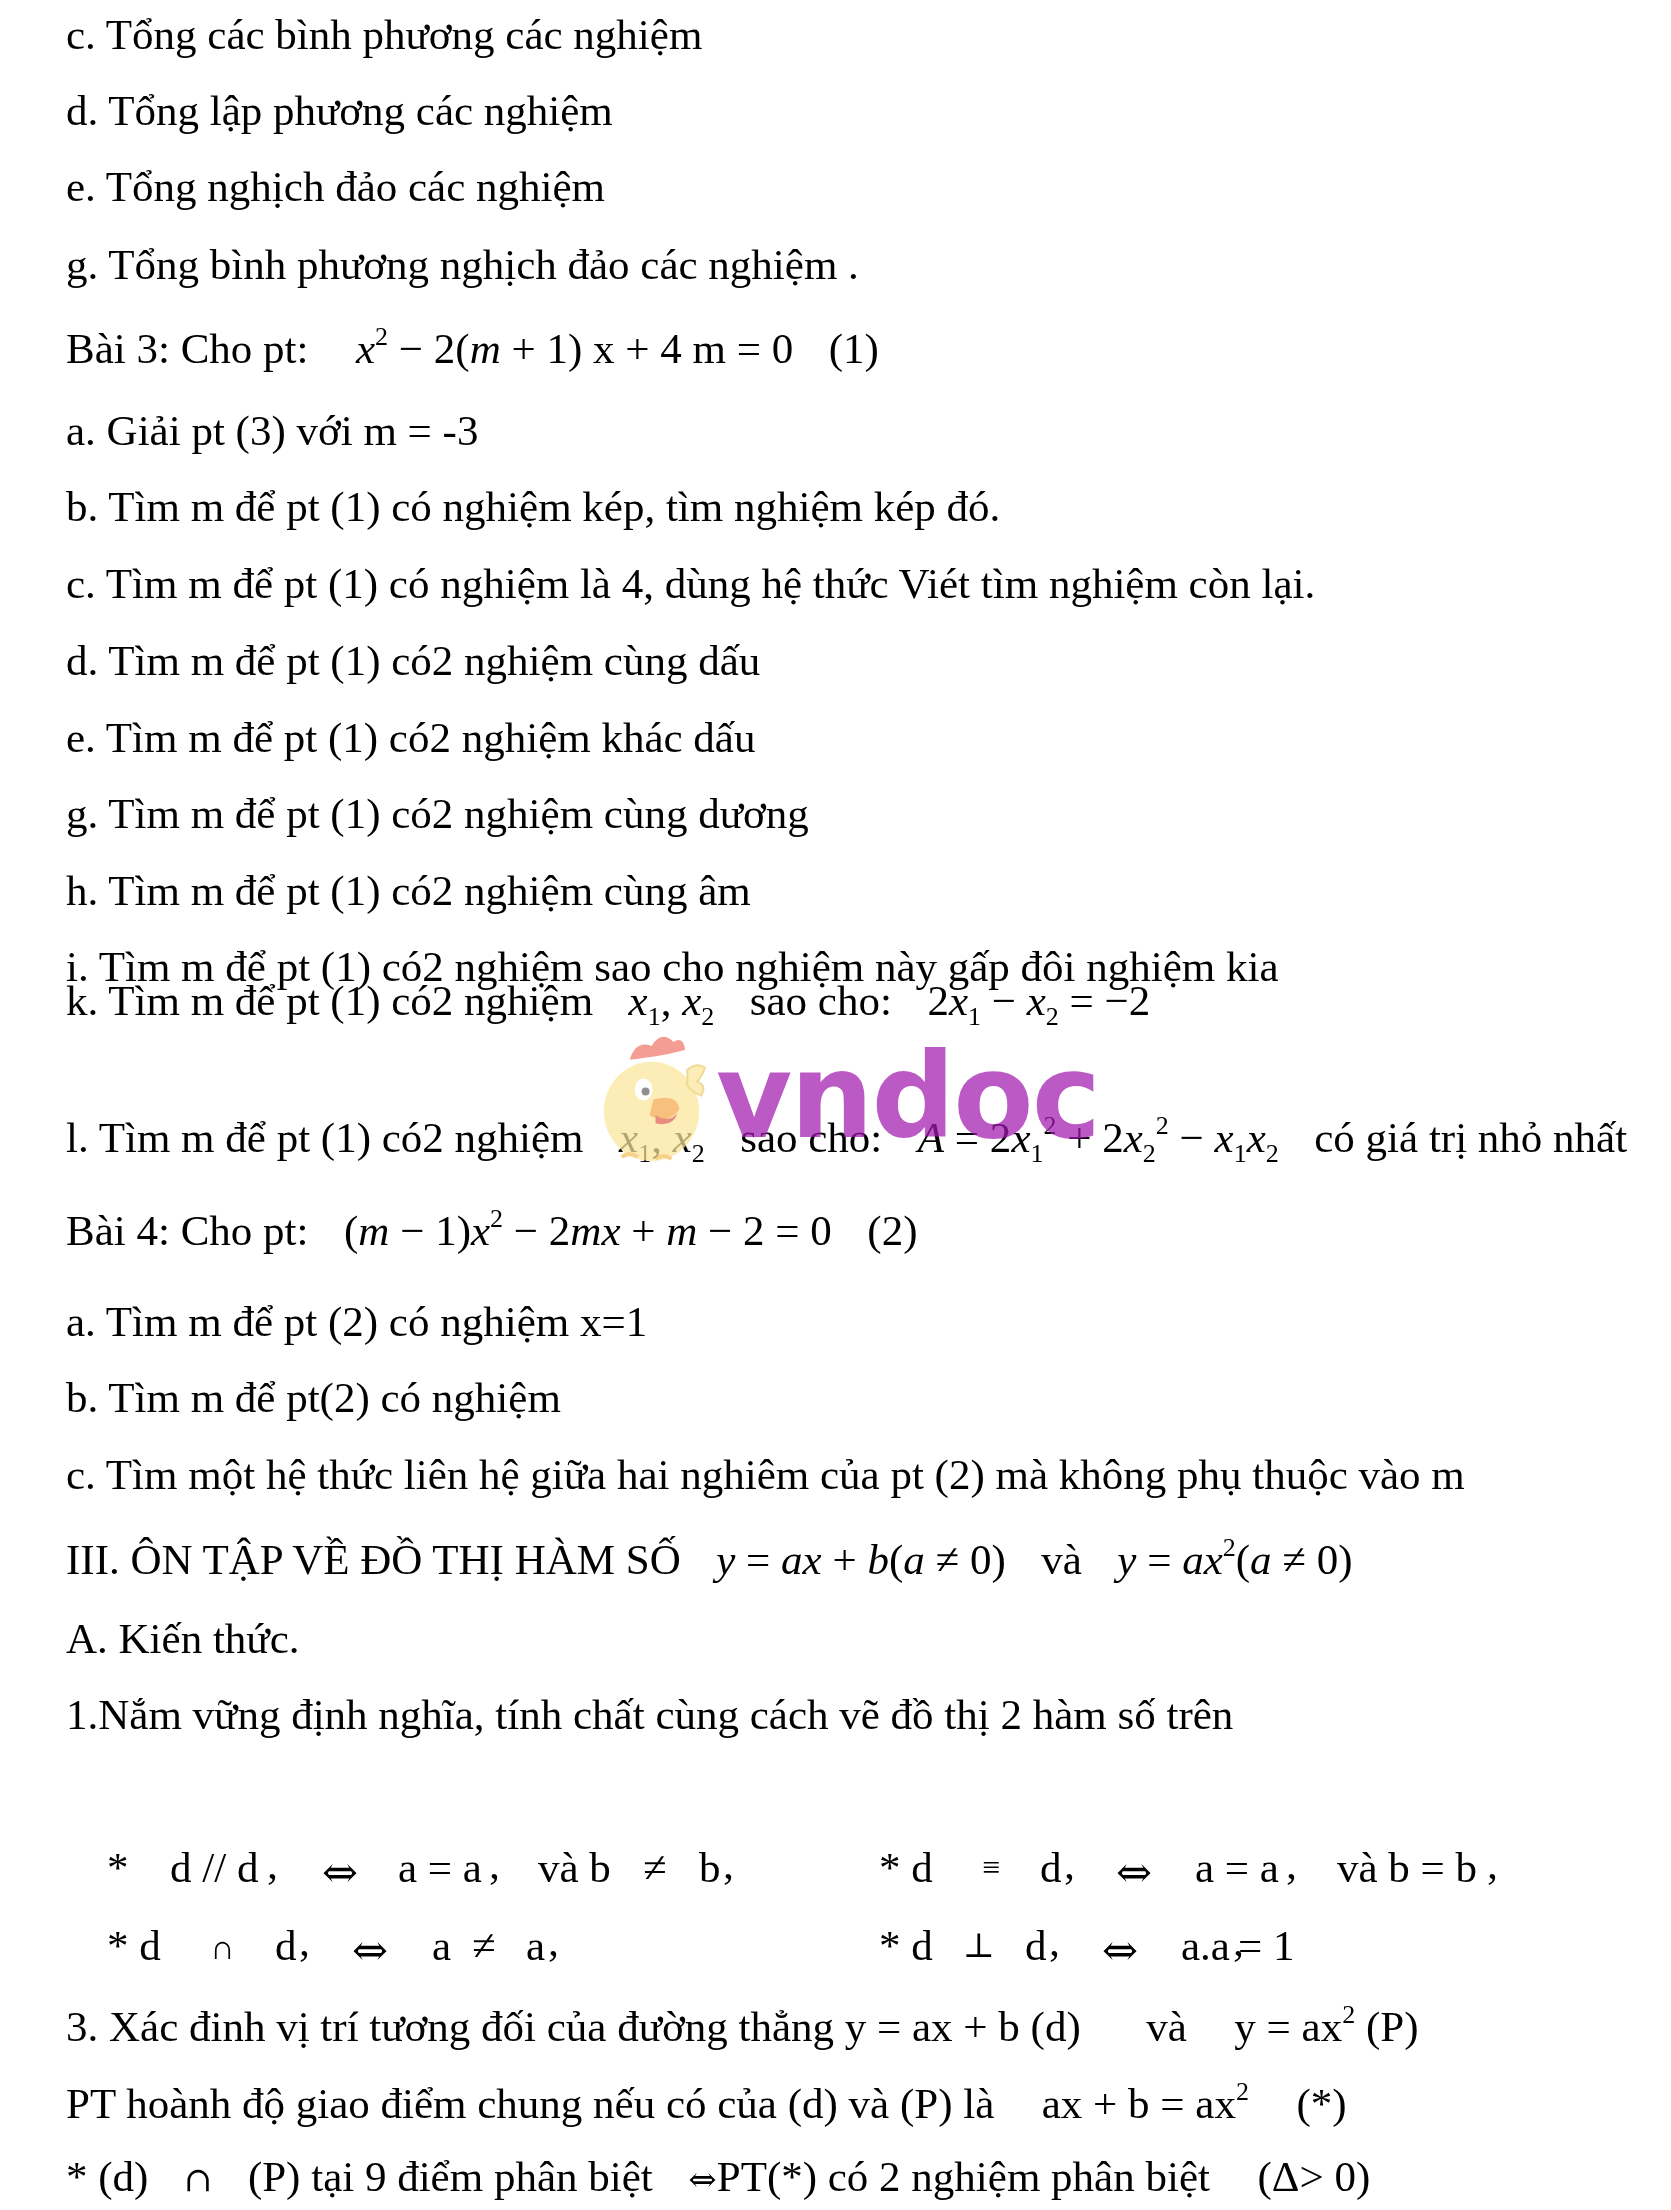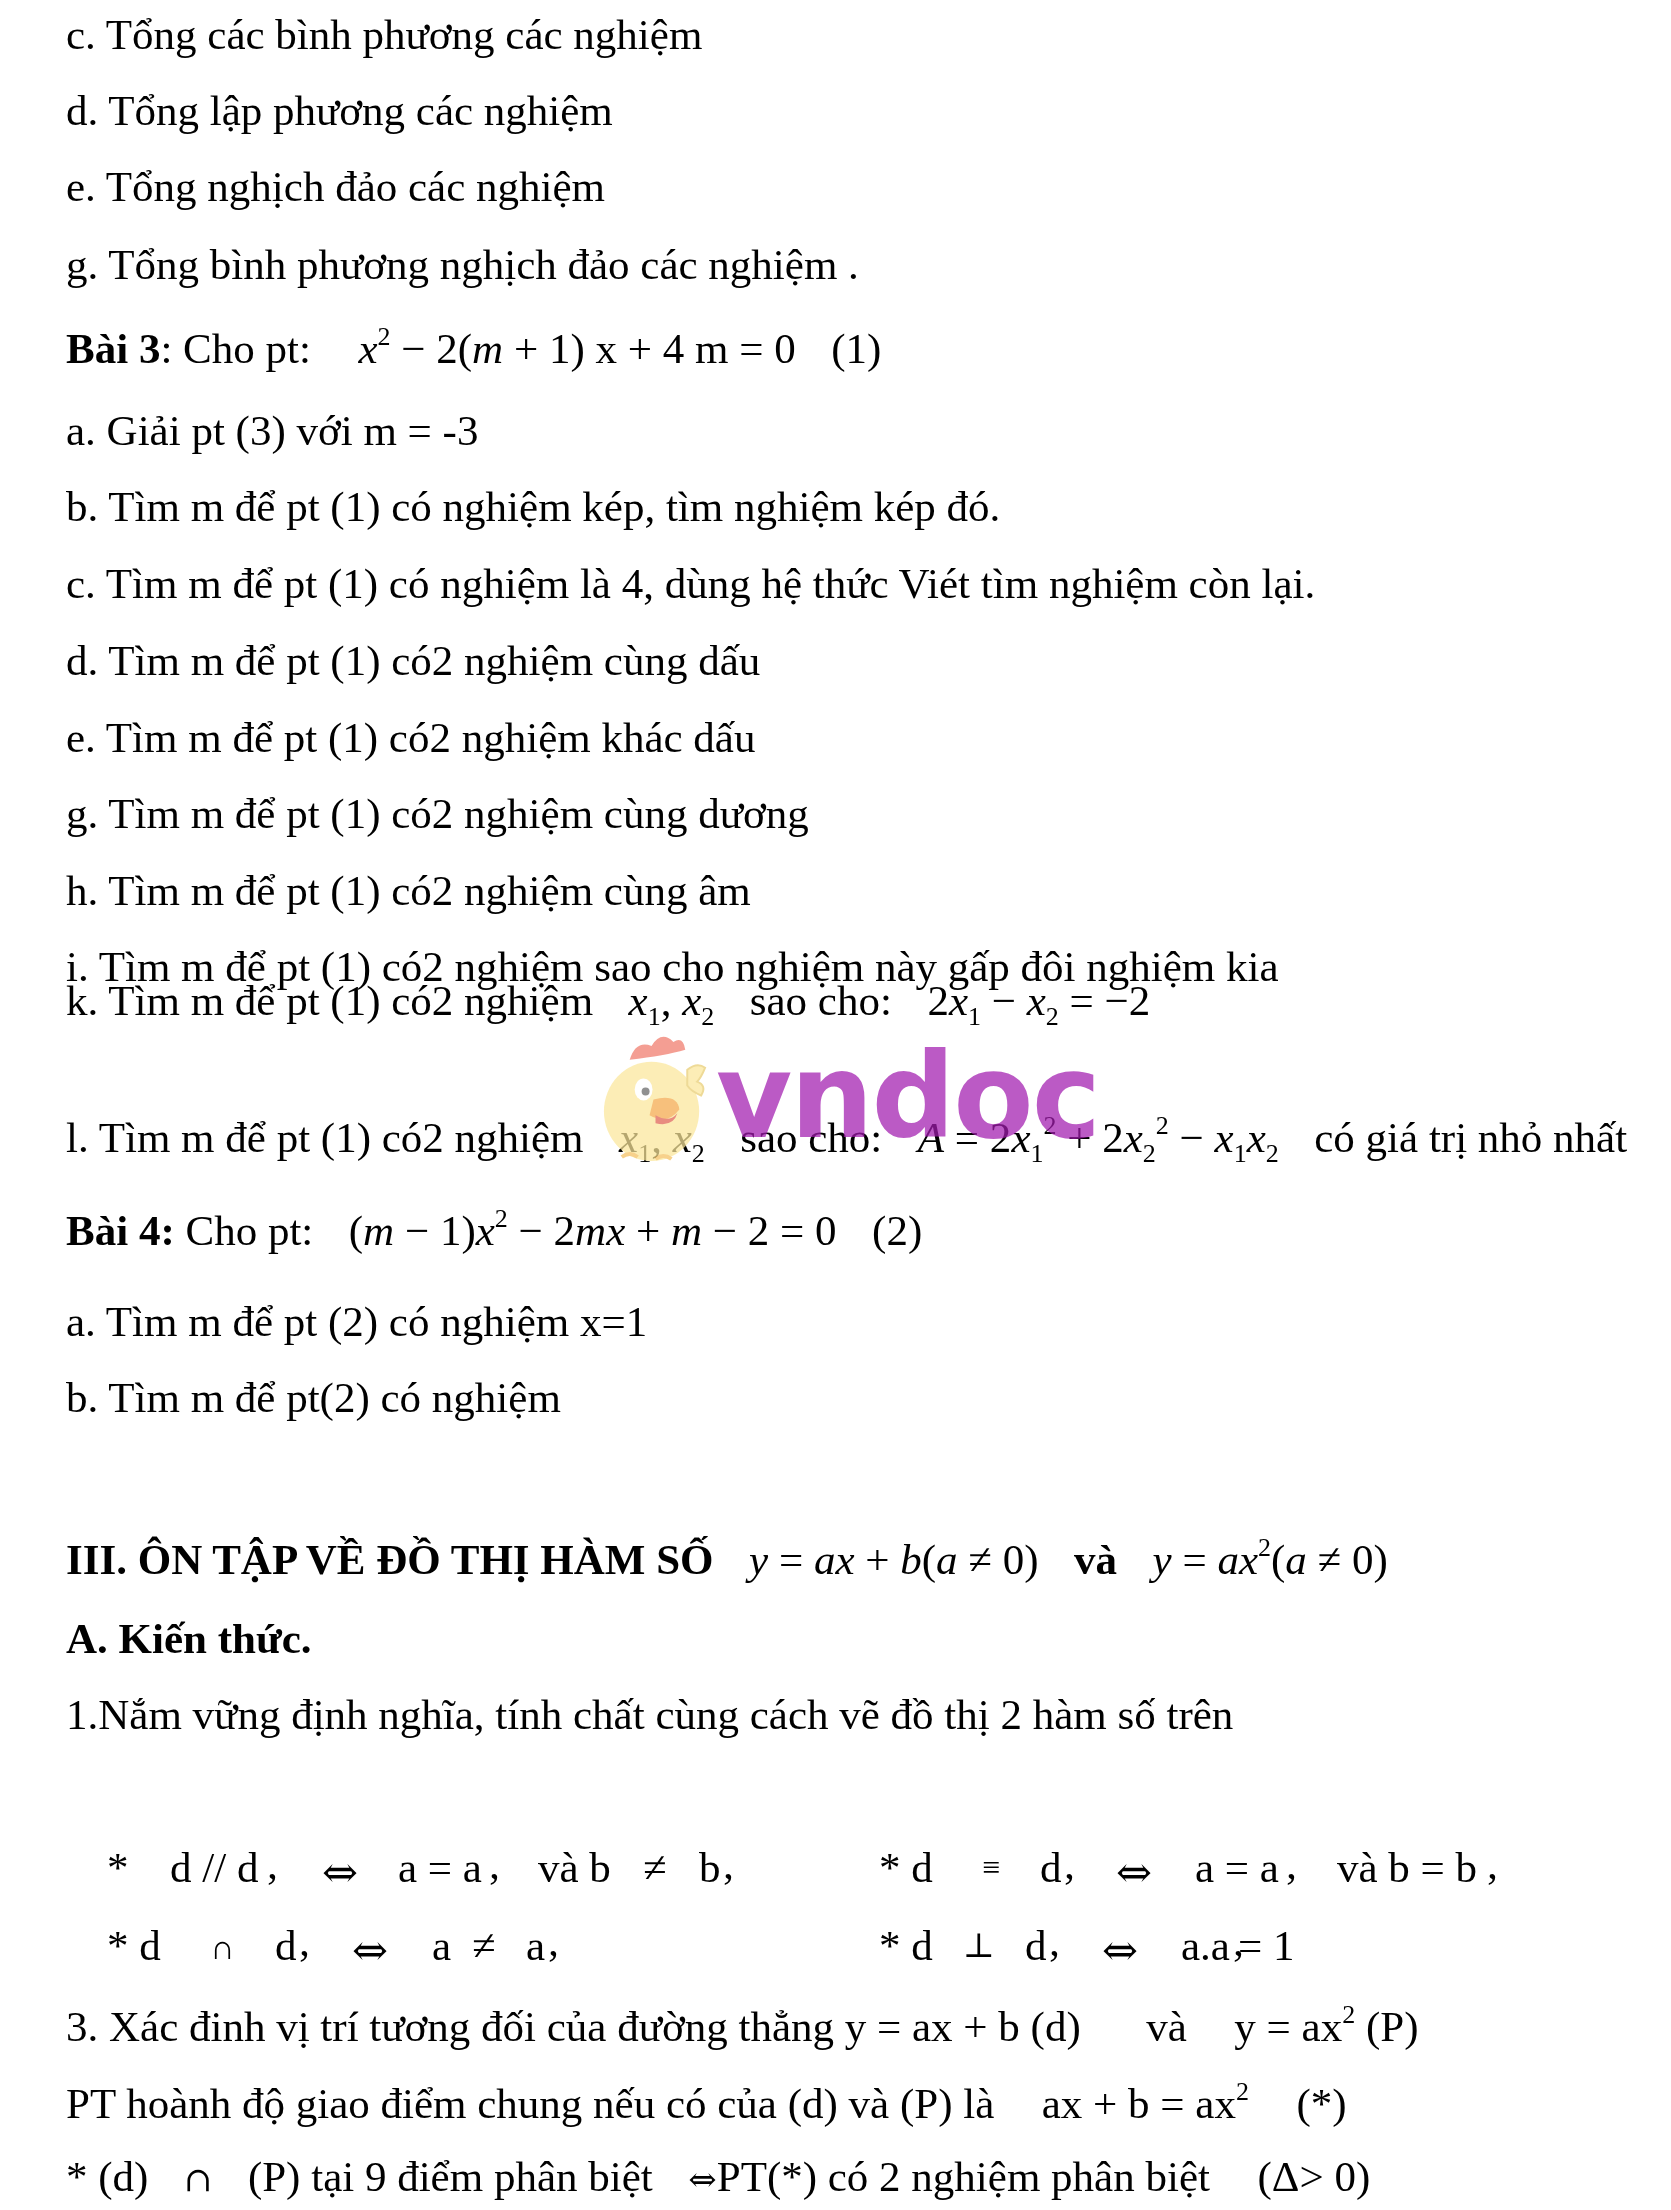--- a/index.html
+++ b/index.html
@@ -21,21 +21,21 @@
     width: 1671px; height: 2211px;
   }
   .line {
     position: absolute;
     left: 66px;
     font-size: 43px;
     line-height: 1;
     white-space: nowrap;
     letter-spacing: 0px;
   }
-  .b { font-weight: bold; }
+  .b { font-weight: normal; }
   .m {
     font-family: "Liberation Serif", "DejaVu Serif", serif;
     font-style: italic;
   }
   .sub {
     font-size: 26px;
     vertical-align: -10px;
     font-style: normal;
   }
   .sup {
@@ -171,20 +171,24 @@
     <span>(2)</span>
   </div>
 
   <div class="line" style="top:1300px">
     <span>a.</span>
     <span>Tìm m để pt (2) có nghiệm x=1</span>
   </div>
   <div class="line" style="top:1376px">
     <span>b.</span>
     <span>Tìm m để pt(2) có nghiệm</span>
+  </div>
+  <div class="line" style="top:1453px">
+    <span>c.</span>
+    <span>Tìm một hệ thức liên hệ giữa hai nghiêm của pt (2) mà không phụ thuộc vào m</span>
   </div>
 
   <div class="line" style="top:1535px">
     <span class="b">III. ÔN TẬP VỀ ĐỒ THỊ HÀM SỐ</span>
     <span class="gap-s"></span>
     <span><span class="m">y</span><span> = </span><span class="m">ax</span><span> + </span><span class="m">b</span><span>(</span><span class="m">a</span><span> ≠ </span><span>0)</span></span>
     <span class="gap-s"></span>
     <span class="b">và</span>
     <span class="gap-s"></span>
     <span><span class="m">y</span><span> = </span><span class="m">ax</span><span class="sup">2</span><span>(</span><span class="m">a</span><span> ≠ </span><span>0)</span></span>

